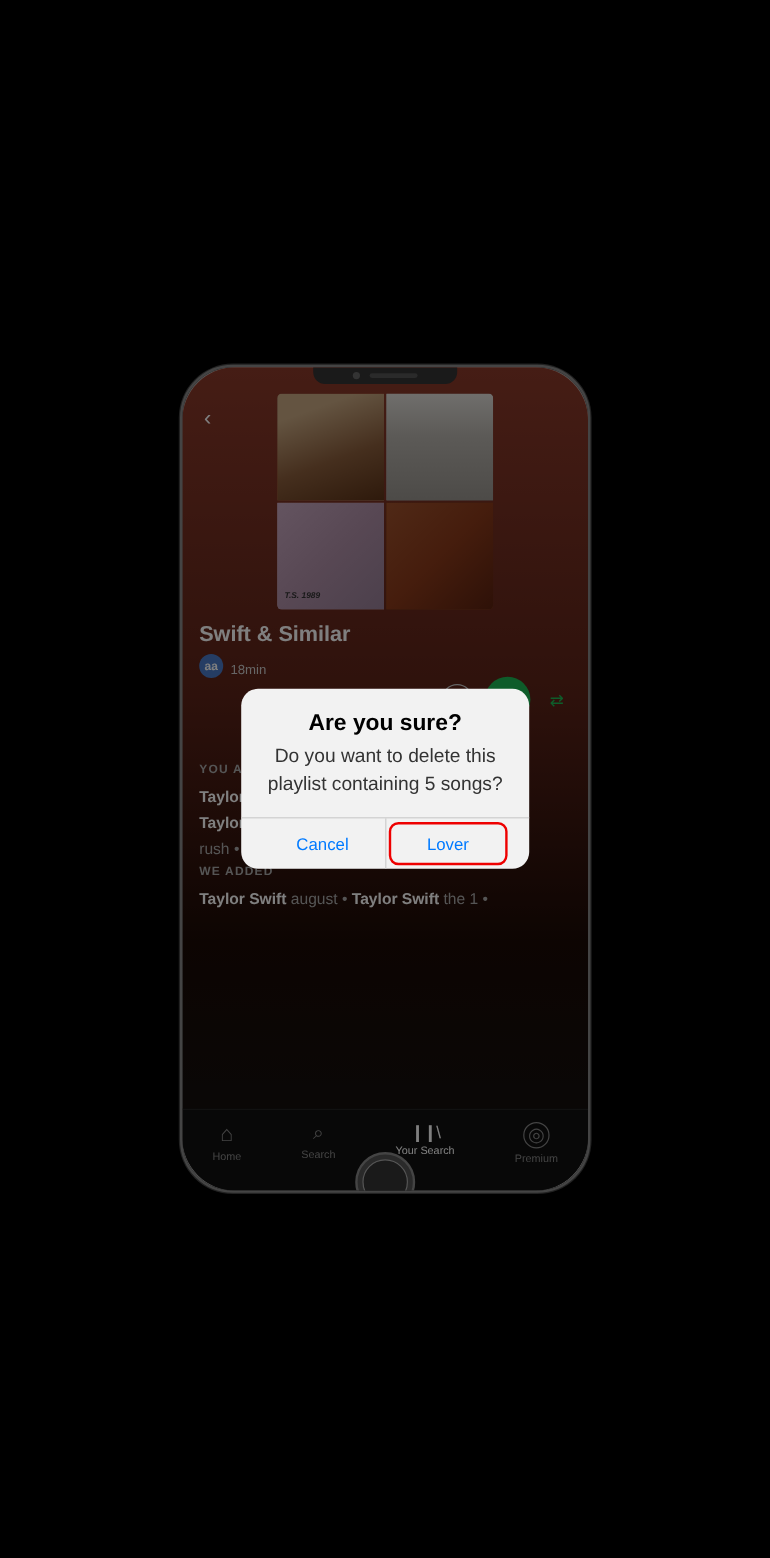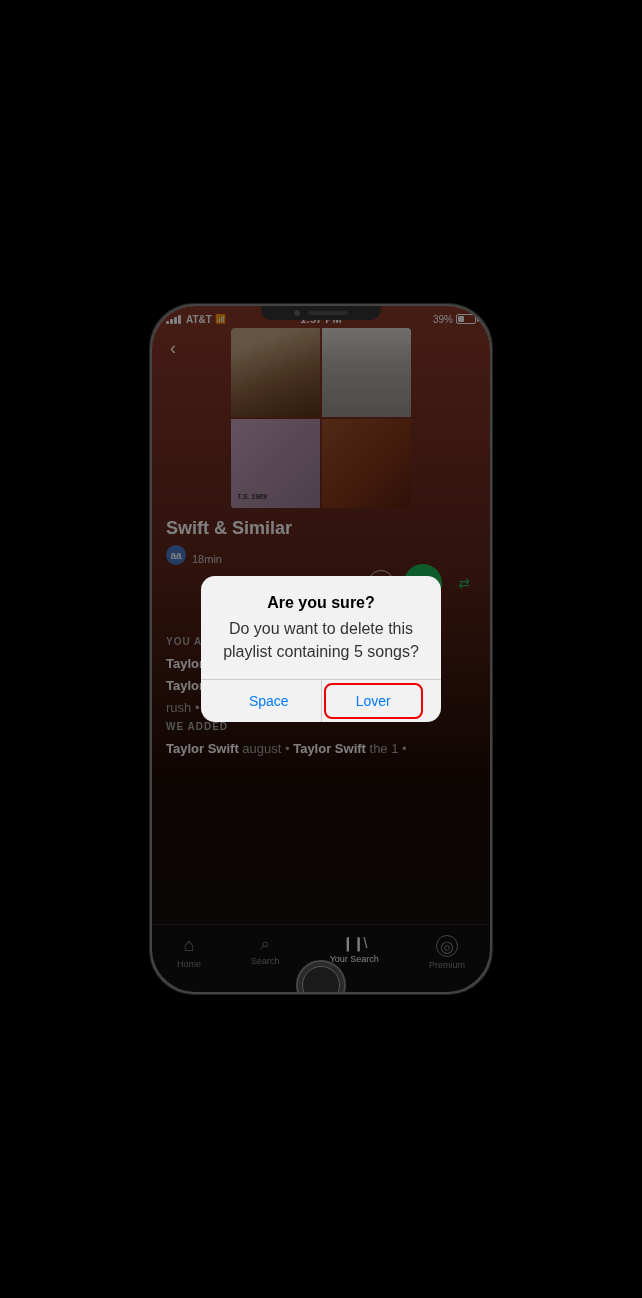--- a/index.html
+++ b/index.html
@@ -420,21 +420,21 @@
       justify-content: center;
     }
     .dialog-box {
       background: #f2f2f2;
       border-radius: 14px;
       width: 240px;
       padding: 18px 16px 0;
       text-align: center;
     }
     .dialog-title {
-      font-size: 16px;
+      font-size: 19px;
       font-weight: 700;
       color: #000;
       margin-bottom: 6px;
     }
     .dialog-message {
       font-size: 16px;
       color: #333;
       line-height: 1.4;
       margin-bottom: 16px;
     }
@@ -505,39 +505,20 @@
 <div class="phone-outer">
   <div class="phone-inner">
 
     <div class="phone-top-bar">
       <div class="camera-dot"></div>
       <div class="speaker-slot"></div>
     </div>
 
     <div class="screen">
 
-      <div class="status-bar">
-        <div class="status-left">
-          <div class="signal-bars">
-            <div class="signal-bar" style="height:3px"></div>
-            <div class="signal-bar" style="height:5px"></div>
-            <div class="signal-bar" style="height:7px"></div>
-            <div class="signal-bar" style="height:9px"></div>
-          </div>
-          <span>AT&amp;T</span>
-          <span class="wifi-icon">📶</span>
-        </div>
-        <div class="status-center">1:57 PM</div>
-        <div class="status-right">
-          <span>39%</span>
-          <div class="battery-icon">
-            <div class="battery-fill"></div>
-          </div>
-        </div>
-      </div>
 
       <div class="back-button">‹</div>
 
       <div class="album-collage">
         <div class="album-tile album-tile-1"></div>
         <div class="album-tile album-tile-2"></div>
         <div class="album-tile album-tile-3">
           <span class="album-tile-3-text">T.S.   1989</span>
         </div>
         <div class="album-tile album-tile-4"></div>
@@ -618,21 +599,21 @@
           <span>Premium</span>
         </div>
       </div>
 
       <div class="dialog-overlay">
         <div class="dialog-box">
           <div class="dialog-title">Are you sure?</div>
           <div class="dialog-message">Do you want to delete this playlist containing 5 songs?</div>
           <div class="dialog-divider"></div>
           <div class="dialog-buttons">
-            <div class="dialog-btn">Space</div>
+            <div class="dialog-btn">Cancel</div>
             <div class="dialog-btn-divider"></div>
             <div class="dialog-btn delete">
               <span>Lover</span>
               <div class="delete-ring"></div>
             </div>
           </div>
         </div>
       </div>
     </div>
   </div>

